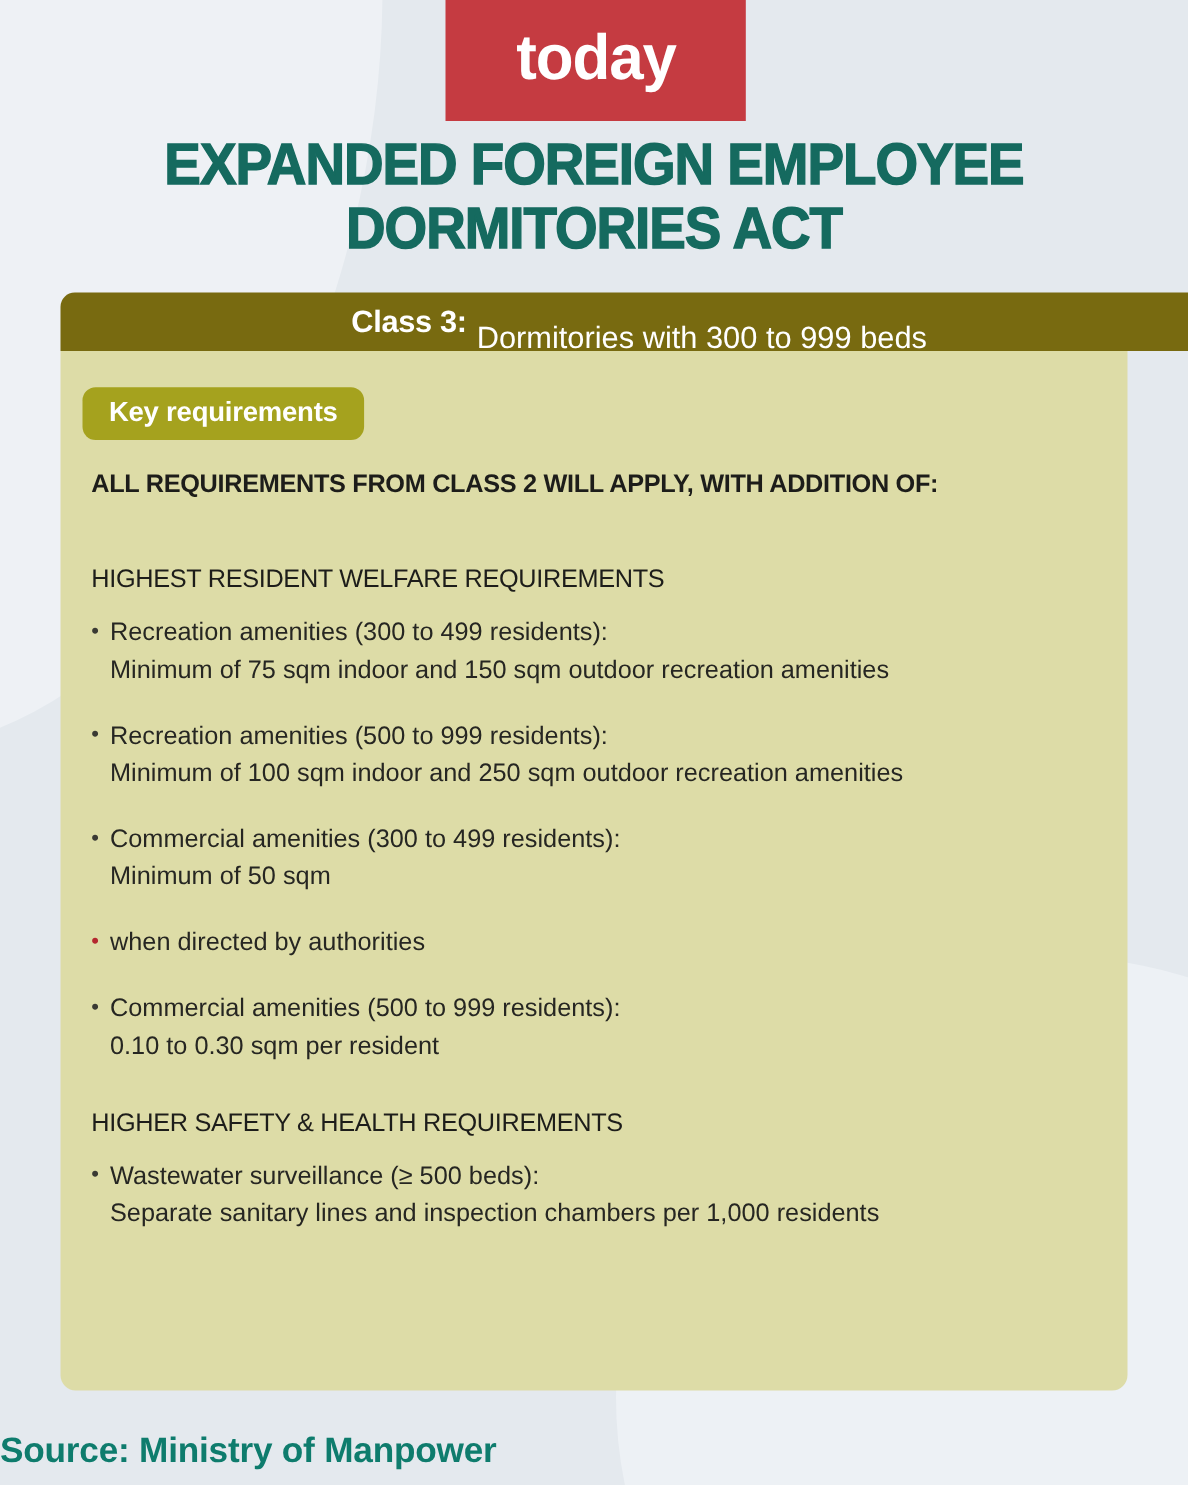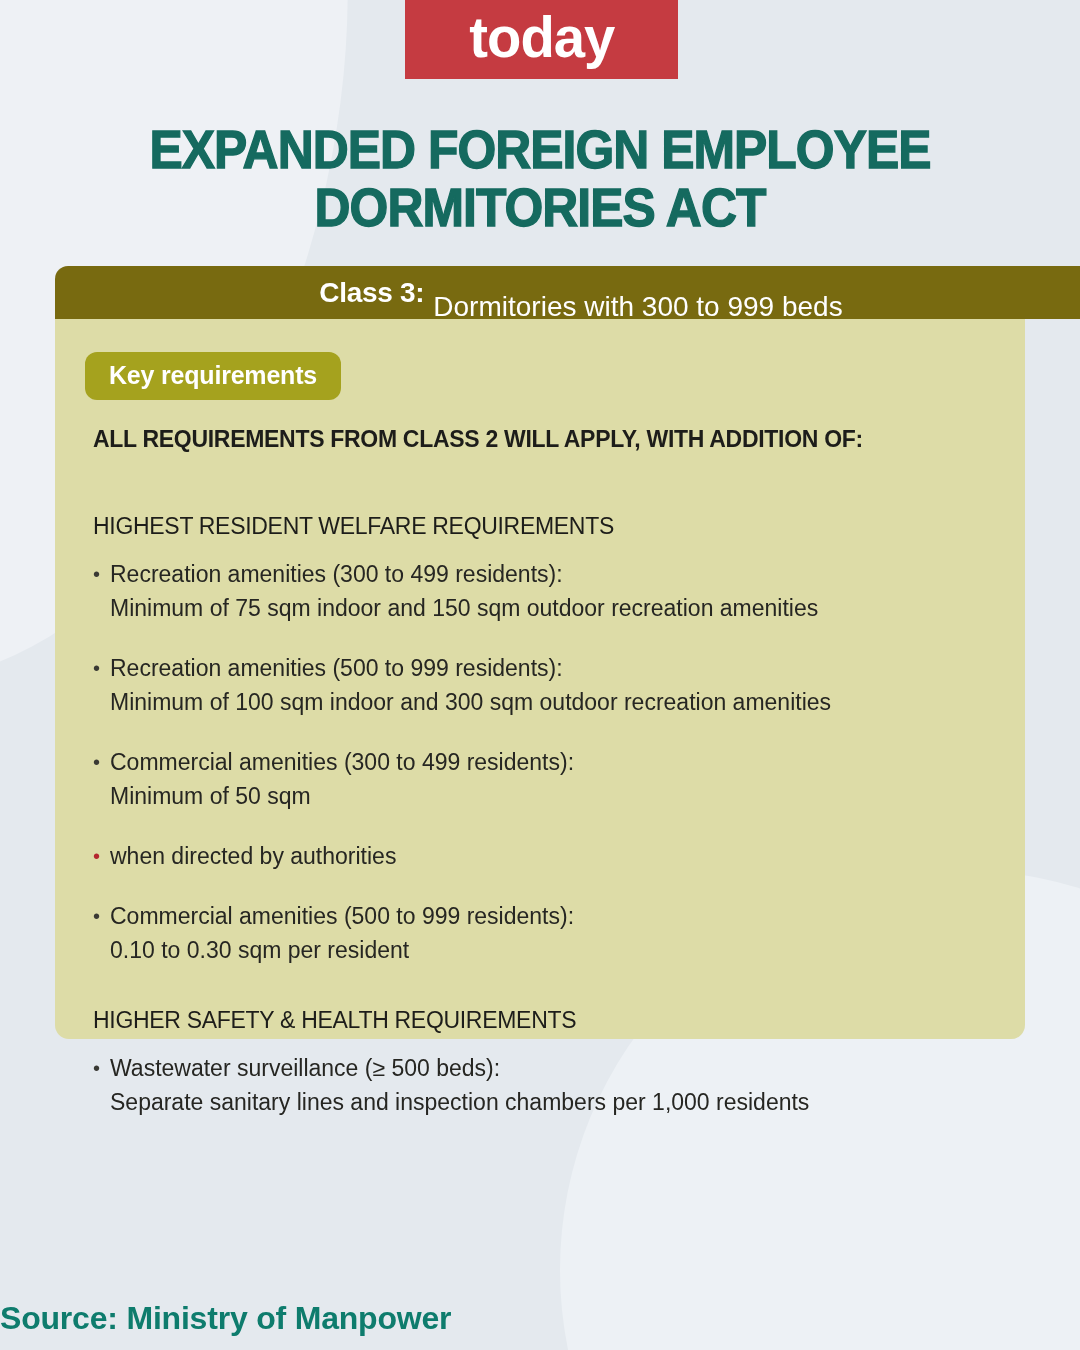--- a/index.html
+++ b/index.html
@@ -21,21 +21,21 @@
     transform: rotate(14deg);
   }
   .blob-right {
     right: -280px; bottom: -320px;
     width: 800px; height: 800px;
     background: #edf1f5;
   }
   .logo-box {
     position: absolute;
     left: 405px; top: 0;
-    width: 273px; height: 79px;
+    width: 273px; height: 110px;
     background: #c53b41;
     display: flex; align-items: center; justify-content: center;
   }
   .logo-text {
     color: #ffffff;
     font-size: 58px;
     font-weight: bold;
     letter-spacing: -1px;
     transform: scaleX(0.97);
     padding-bottom: 6px;
@@ -61,24 +61,24 @@
     border-radius: 13px 13px 0 0;
     display: flex; align-items: center; justify-content: center;
     color: #ffffff;
     font-size: 28px;
   }
   .bar-bold { font-weight: bold; letter-spacing: -0.3px; }
   .bar-rest { margin-left: 9px; font-weight: normal; margin-top: 29px; }
   .panel {
     position: absolute;
     left: 55px; top: 319px;
-    width: 970px; height: 720px;
+    width: 970px; height: 945px;
     background: #dddca7;
     border-radius: 0 0 14px 14px;
-    padding: 33px 28px 0 38px;
+    padding: 33px 28px 0 28px;
   }
   .badge-row { margin-left: -8px; }
   .badge {
     display: inline-block;
     background: #a5a21e;
     color: #ffffff;
     font-size: 25px;
     font-weight: bold;
     padding: 9px 24px 10px 24px;
     border-radius: 12px;
@@ -162,21 +162,21 @@
         <span class="dot">•</span>
         <div class="bullet-text">
           <div class="bullet-line">Recreation amenities (300 to 499 residents):</div>
           <div class="bullet-line">Minimum of 75 sqm indoor and 150 sqm outdoor recreation amenities</div>
         </div>
       </div>
       <div class="bullet">
         <span class="dot">•</span>
         <div class="bullet-text">
           <div class="bullet-line">Recreation amenities (500 to 999 residents):</div>
-          <div class="bullet-line">Minimum of 100 sqm indoor and 300 sqm outdoor recreation amenities</div>
+          <div class="bullet-line">Minimum of 100 sqm indoor and 250 sqm outdoor recreation amenities</div>
         </div>
       </div>
       <div class="bullet">
         <span class="dot">•</span>
         <div class="bullet-text">
           <div class="bullet-line">Commercial amenities (300 to 499 residents):</div>
           <div class="bullet-line">Minimum of 50 sqm</div>
         </div>
       </div>
       <div class="bullet">

